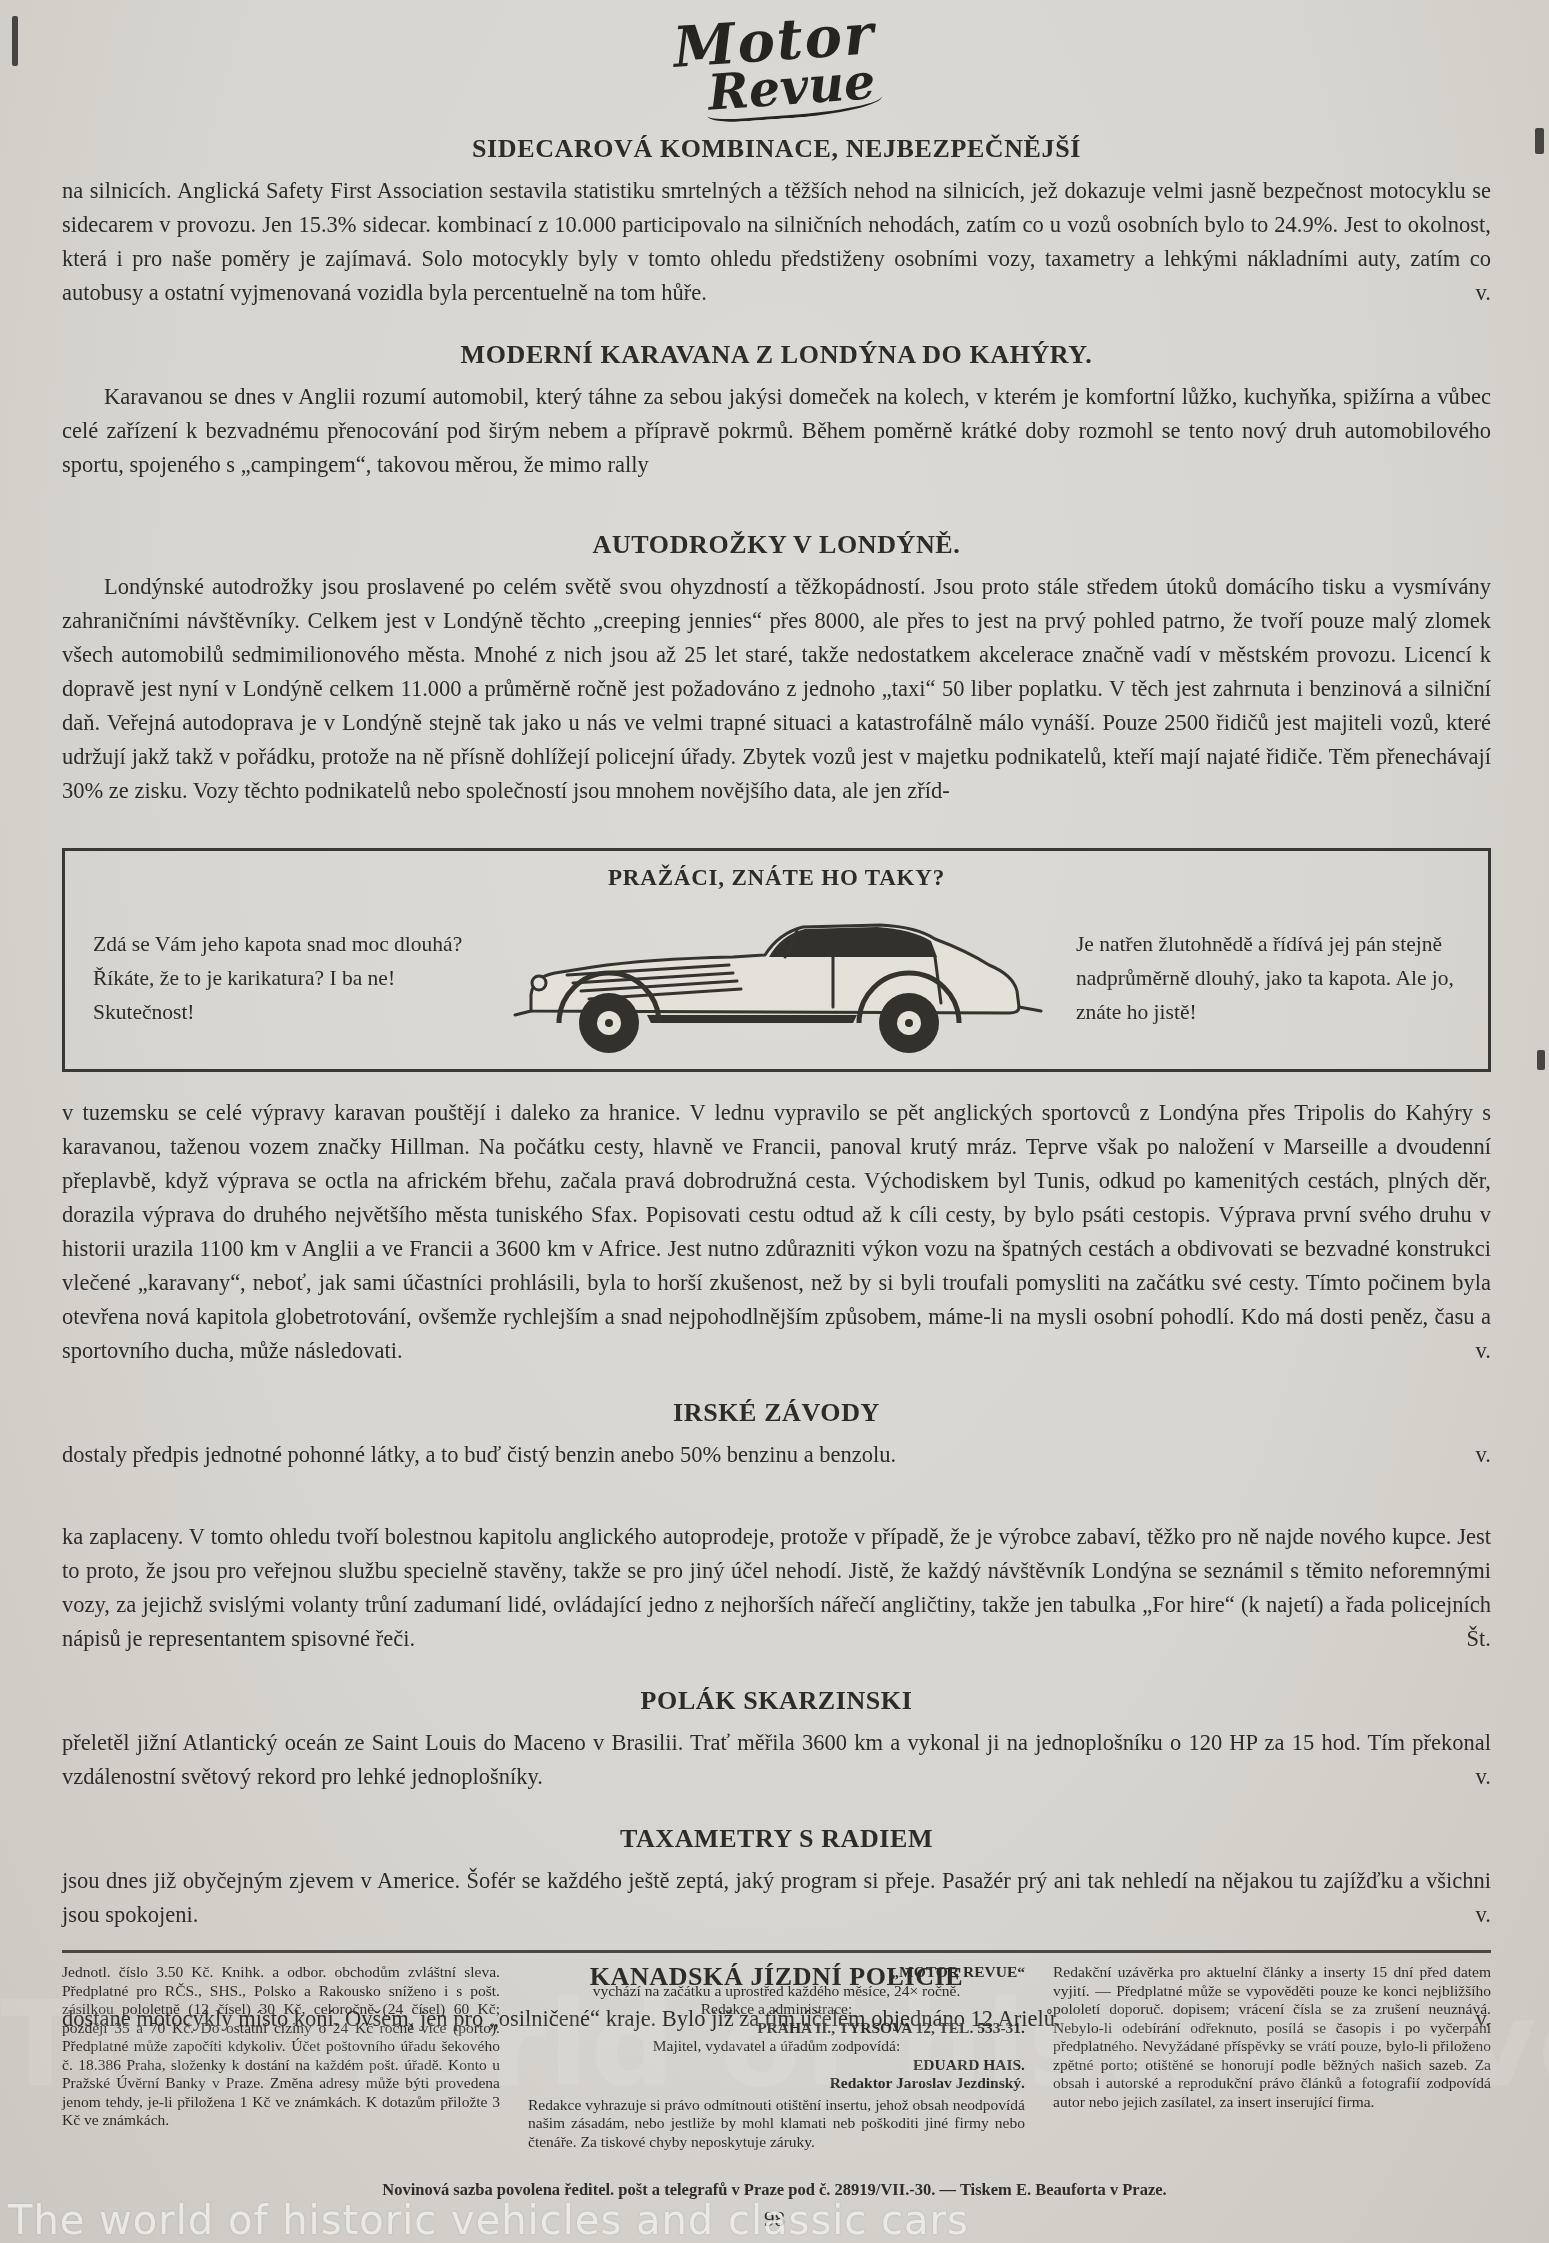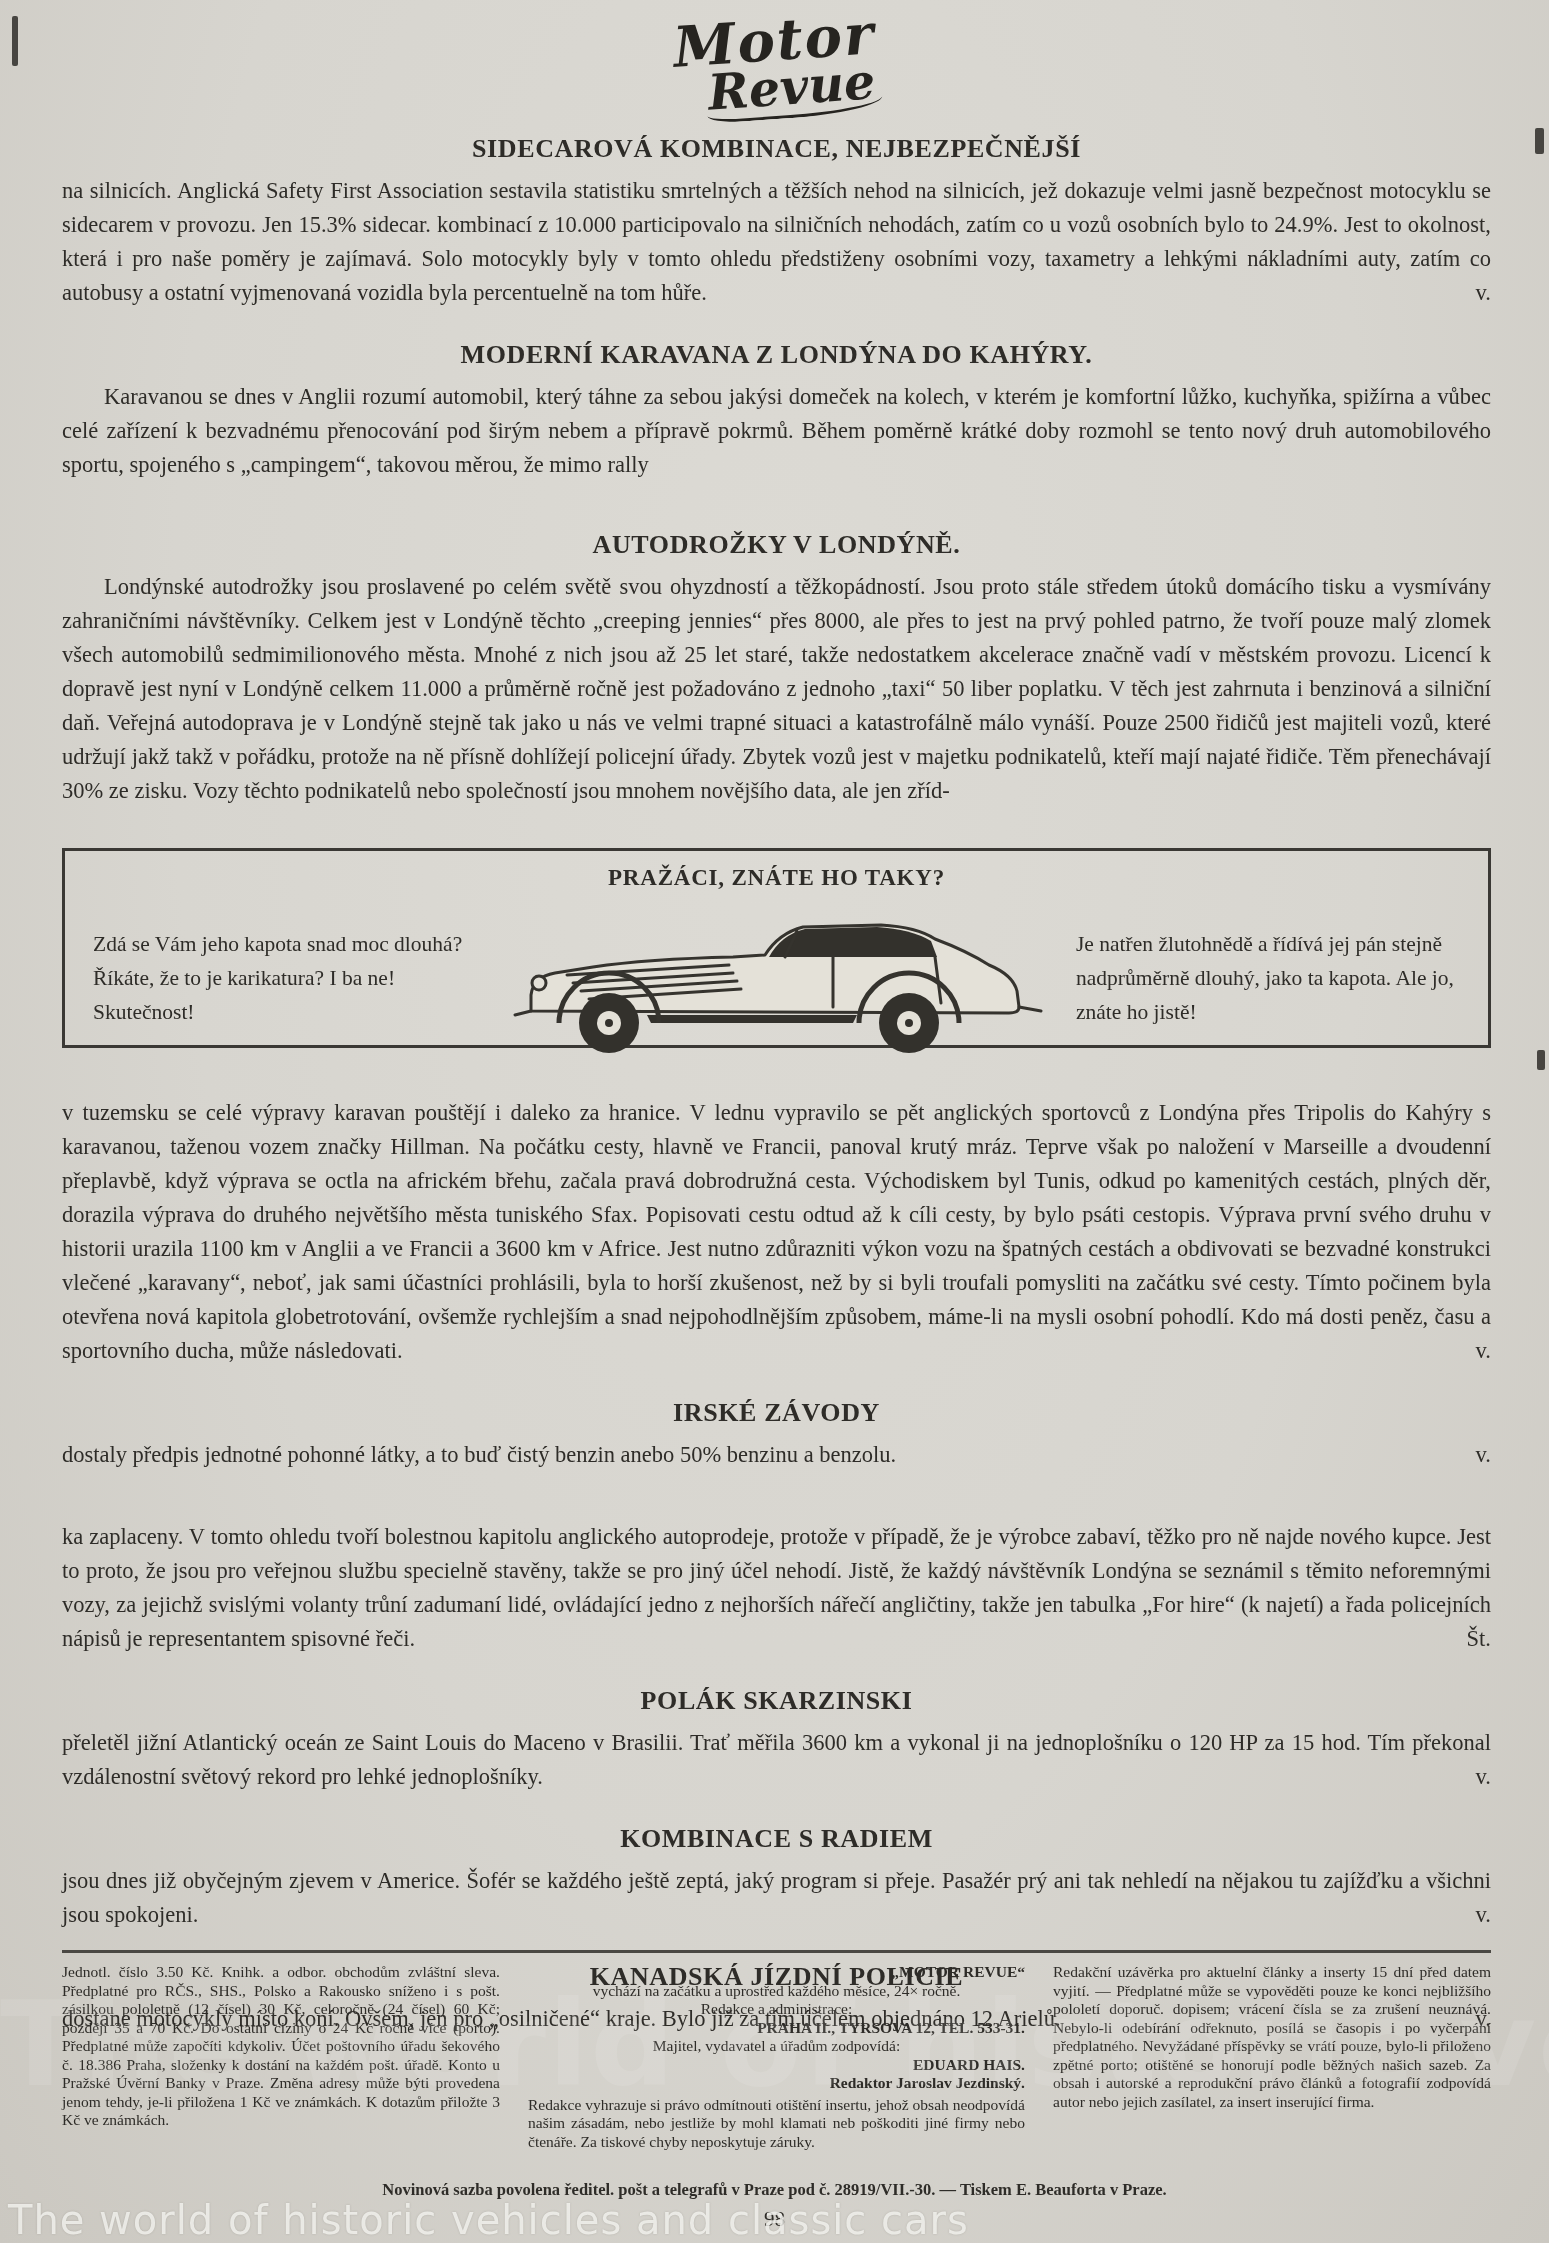--- a/index.html
+++ b/index.html
@@ -53,21 +53,21 @@
   }
   .body {
     font-size: 22.5px; line-height: 34px;
     text-align: justify; margin: 0;
   }
   .body.indent { text-indent: 42px; }
   .sig { float: right; padding-left: 14px; }
 
   
   .feature-box {
-    top: 848px; height: 200px;
+    top: 848px; height: 224px;
     border: 3px solid #3a3834;
     padding: 12px 28px 8px;
     background: rgba(255,255,255,0.03);
   }
   .feature-title {
     text-align: center; font-size: 23px; font-weight: bold;
     letter-spacing: 0.8px; margin: 2px 0 8px;
   }
   .feature-row { display: flex; align-items: center; justify-content: space-between; gap: 18px; }
   .caption {
@@ -196,21 +196,21 @@
     </div>
     <div class="col">
       <article>
         <p class="body"><span>ka zaplaceny. V tomto ohledu tvoří bolestnou kapitolu anglického autoprodeje, protože v případě, že je výrobce zabaví, těžko pro ně najde nového kupce. Jest to proto, že jsou pro veřejnou službu specielně stavěny, takže se pro jiný účel nehodí. Jistě, že každý návštěvník Londýna se seznámil s těmito neforemnými vozy, za jejichž svislými volanty trůní zadumaní lidé, ovládající jedno z nejhorších nářečí angličtiny, takže jen tabulka „For hire“ (k najetí) a řada policejních nápisů je representantem spisovné řeči.</span> <span class="sig">Št.</span></p>
       </article>
       <article>
         <h2 class="headline">POLÁK SKARZINSKI</h2>
         <p class="body"><span>přeletěl jižní Atlantický oceán ze Saint Louis do Maceno v Brasilii. Trať měřila 3600 km a vykonal ji na jednoplošníku o 120 HP za 15 hod. Tím překonal vzdálenostní světový rekord pro lehké jednoplošníky.</span> <span class="sig">v.</span></p>
       </article>
       <article>
-        <h2 class="headline">KOMBINACE S RADIEM</h2>
+        <h2 class="headline">TAXAMETRY S RADIEM</h2>
         <p class="body"><span>jsou dnes již obyčejným zjevem v Americe. Šofér se každého ještě zeptá, jaký program si přeje. Pasažér prý ani tak nehledí na nějakou tu zajížďku a všichni jsou spokojeni.</span> <span class="sig">v.</span></p>
       </article>
       <article>
         <h2 class="headline">KANADSKÁ JÍZDNÍ POLICIE</h2>
         <p class="body"><span>dostane motocykly místo koní. Ovšem, jen pro „osilničené“ kraje. Bylo již za tím účelem objednáno 12 Arielů.</span> <span class="sig">v.</span></p>
       </article>
     </div>
   </section>
 
   <footer class="abs page-footer">

